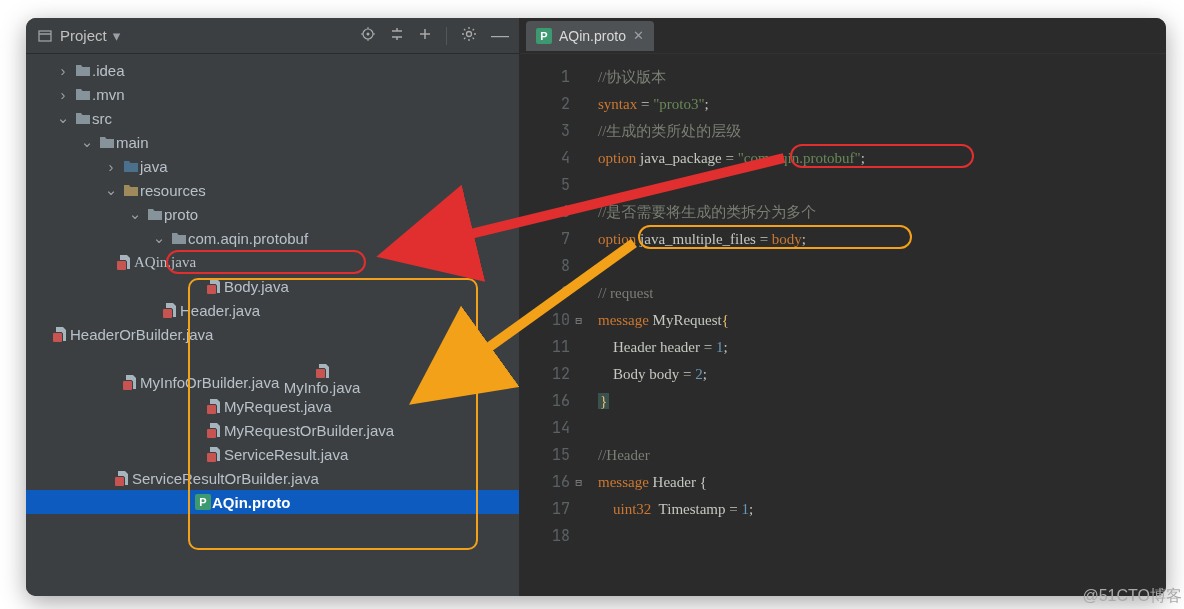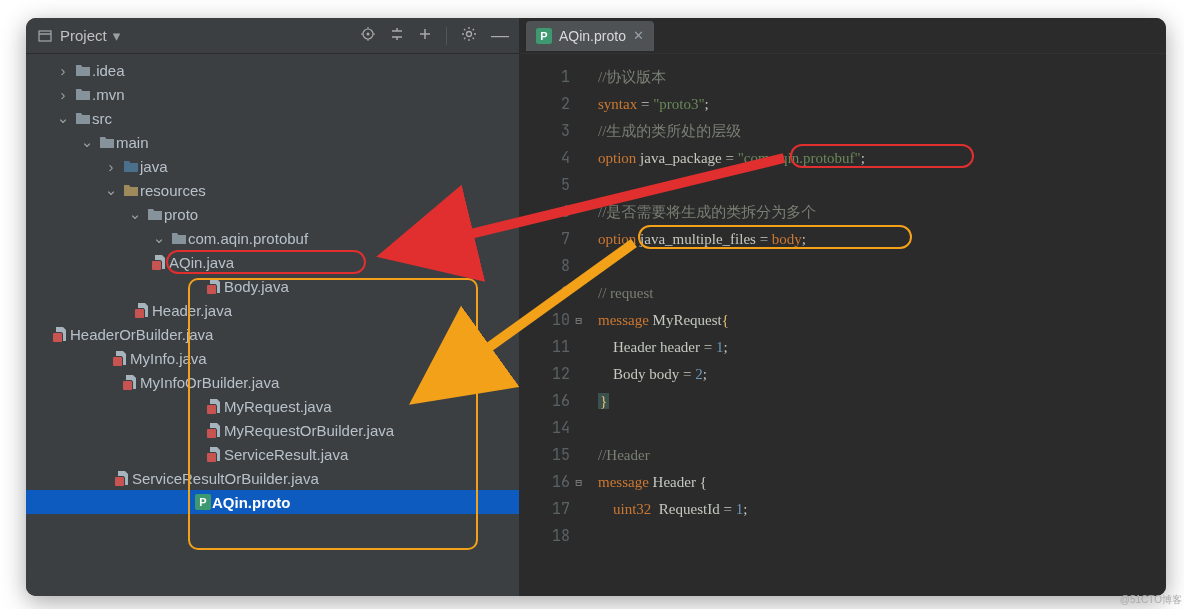--- a/index.html
+++ b/index.html
@@ -95,21 +95,21 @@
 .cmt { color:#7a7f74; }
 .kw { color:#cc7832; }
 .str { color:#6a8759; }
 .num { color:#6897bb; }
 .brace { color:#c5c9c0; }
 .ident { color:#c5c9c0; }
 
 
 .overlay { position:absolute; top:0; left:0; right:0; bottom:0; pointer-events:none; }
 
-.watermark { position:absolute; right:2px; bottom:2px; font-size:10px; color:#aaa; }
+.watermark { position:absolute; right:2px; bottom:2px; font-size:16px; color:#aaa; }
 </style>
 </head>
 <body>
 
 <div class="ide">
 
   <div class="sidebar">
     <div class="side-tool">
       <span class="lbl">
         <span class="side-icon">
@@ -216,57 +216,57 @@
       <div class="tree-row" style="padding-left:126px;">
           <span class="arrow">⌄</span>
           <span class="icon dir">
             <svg width="16" height="14" viewBox="0 0 16 14">
               <path d="M1 2h5l1.5 2H15v9H1z"></path>
             </svg>
           </span>
           <span class="nm">com.aqin.protobuf</span>
         </div>
 
-      <div class="tree-row" style="padding-left: 107px;">
+      <div class="tree-row" style="padding-left: 72px; font-family: Liberation Serif, serif;">
           <span class="arrow empty">›</span>
           <span class="icon jfile">
             <svg width="14" height="16" viewBox="0 0 14 16">
               <path d="M2 1h7l3 3v11H2z"></path>
             </svg>
           </span>
           <span class="nm">AQin.java</span>
         </div>
         <div class="tree-row" style="padding-left: 162px;">
           <span class="arrow empty">›</span>
           <span class="icon jfile">
             <svg width="14" height="16" viewBox="0 0 14 16">
               <path d="M2 1h7l3 3v11H2z"></path>
             </svg>
           </span>
           <span class="nm">Body.java</span>
         </div>
-        <div class="tree-row" style="padding-left: 90px; align-items: center;">
+        <div class="tree-row" style="padding-left: 118px; align-items: center;">
           <span class="arrow empty">›</span>
           <span class="icon jfile">
             <svg width="14" height="16" viewBox="0 0 14 16">
               <path d="M2 1h7l3 3v11H2z"></path>
             </svg>
           </span>
           <span class="nm">Header.java</span>
         </div>
         <div class="tree-row" style="">
           <span class="arrow empty">›</span>
           <span class="icon jfile">
             <svg width="14" height="16" viewBox="0 0 14 16">
               <path d="M2 1h7l3 3v11H2z"></path>
             </svg>
           </span>
           <span class="nm">HeaderOrBuilder.java</span>
         </div>
-        <div class="tree-row" style="padding-left: 68px;">
+        <div class="tree-row" style="padding-left: 99px; flex-direction: column;">
           <span class="arrow empty">›</span>
           <span class="icon jfile">
             <svg width="14" height="16" viewBox="0 0 14 16">
               <path d="M2 1h7l3 3v11H2z"></path>
             </svg>
           </span>
           <span class="nm">MyInfo.java</span>
         </div>
         <div class="tree-row" style="padding-left: 78px;">
           <span class="arrow empty">›</span>
@@ -367,21 +367,21 @@
         <span class="ln"><span class="kw">option</span><span class="ident"> java_multiple_files = </span><span class="kw">body</span><span>;</span></span>
         <span class="ln"></span>
         <span class="ln"><span class="cmt">// request</span></span>
         <span class="ln"><span class="kw">message</span><span class="ident"> MyRequest</span><span class="brace" style="color:#e8bf6a;">{</span></span>
         <span class="ln"><span>    Header header = </span><span class="num">1</span><span>;</span></span>
         <span class="ln"><span>    Body body = </span><span class="num">2</span><span>;</span></span>
         <span class="ln"><span class="brace" style="color:#e8bf6a;background:#3b514d;padding:0 2px;">}</span></span>
         <span class="ln"></span>
         <span class="ln"><span class="cmt">//Header</span></span>
         <span class="ln"><span class="kw">message</span><span class="ident"> Header </span><span class="brace">{</span></span>
-        <span class="ln"><span class="kw">    uint32</span><span>  RequestId = </span><span class="num">1</span><span>;</span></span>
+        <span class="ln"><span class="kw">    uint32</span><span>  Timestamp = </span><span class="num">1</span><span>;</span></span>
 
         <div class="red-box" style="left:206px; top:90px; width:184px; height:24px;"></div>
         <div class="orange-box" style="left:54px; top:171px; width:274px; height:24px; border-radius:12px;"></div>
 
         <svg class="overlay" width="100%" height="100%" style="overflow:visible;">
           <defs>
             <marker id="ah-red" markerWidth="12" markerHeight="12" refX="2" refY="5" orient="auto">
                 <path d="M0 0 L10 5 L0 10 z" fill="#e12f2f"></path>
               </marker>
             <marker id="ah-or" markerWidth="12" markerHeight="12" refX="2" refY="5" orient="auto">

